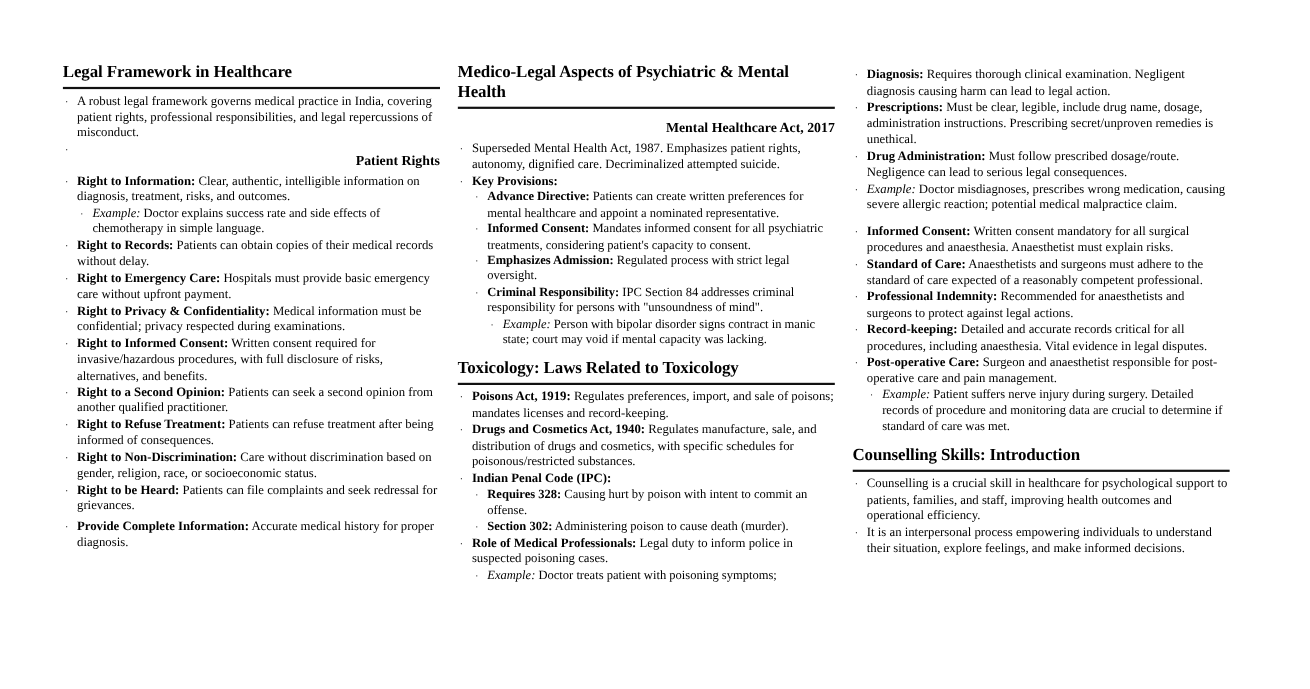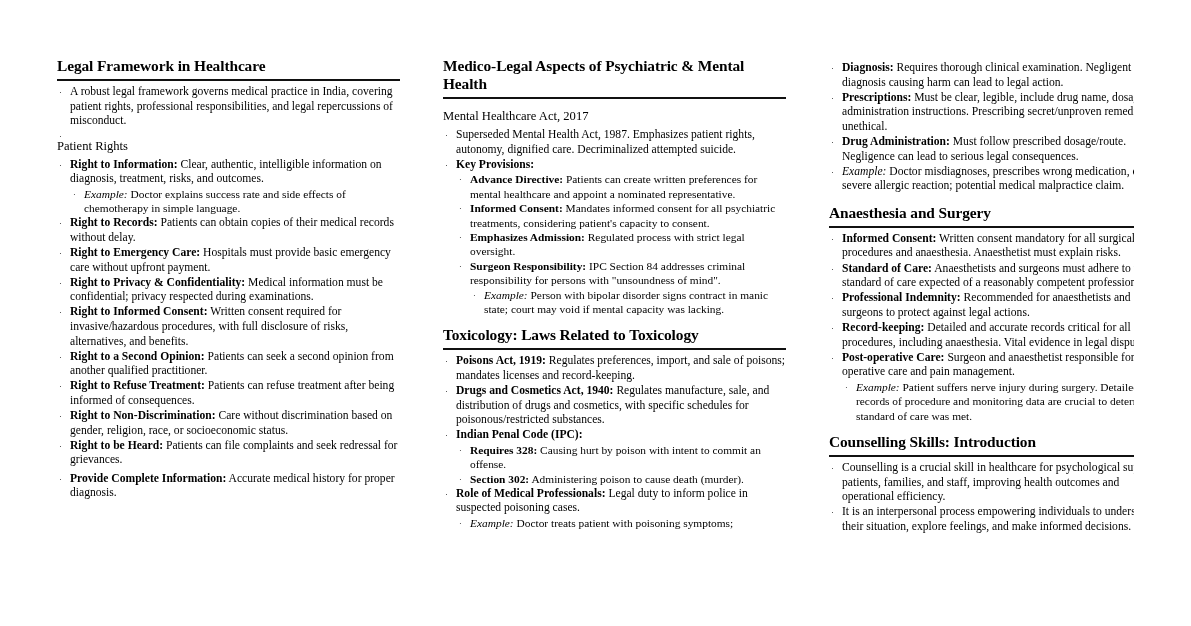--- a/index.html
+++ b/index.html
@@ -16,21 +16,21 @@
   }
   .page {
     position: relative;
     width: 1191px;
     height: 626px;
     box-sizing: border-box;
     padding: 57px 57px 0 57px;
   }
   .columns {
     display: flex;
-    gap: 43px;
+    gap: 16px;
     height: 569px;
     overflow: hidden;
   }
   .col {
     width: 343px;
     flex: 0 0 343px;
     overflow: hidden;
   }
   .col-inner { }
 
@@ -40,23 +40,24 @@
     line-height: 18px;
     font-weight: bold;
     margin: 0 0 0 0;
     padding: 0 0 4px 0;
     border-bottom: 2.2px solid #111111;
     letter-spacing: -0.1px;
   }
   h2.sub-title {
     font-size: 12.6px;
     line-height: 15px;
-    font-weight: normal;
+    font-weight: bold;
     margin: 10px 0 2px 0;
     padding: 0;
+    text-align: right;
   }
   .block { margin-bottom: 10px; }
 
   
   ul.lvl1 {
     list-style: none;
     margin: 4px 0 0 0;
     padding: 0;
   }
   ul.lvl1 > li {
@@ -140,21 +141,21 @@
       <div class="col-inner" id="col2-root">
           <div class="block">
             <h1 class="sec-title">Medico-Legal Aspects of Psychiatric &amp; Mental Health</h1>
             <h2 class="sub-title">Mental Healthcare Act, 2017</h2>
             <ul class="lvl1">
               <li><span class="bul">·</span><span class="txt">Superseded Mental Health Act, 1987. Emphasizes patient rights, autonomy, dignified care. Decriminalized attempted suicide.</span></li>
               <li><span class="bul">·</span><span class="lead">Key Provisions:</span><ul class="lvl2">
                   <li><span class="bul">·</span><span class="lead">Advance Directive:</span><span class="txt"> Patients can create written preferences for mental healthcare and appoint a nominated representative.</span></li>
                   <li><span class="bul">·</span><span class="lead">Informed Consent:</span><span class="txt"> Mandates informed consent for all psychiatric treatments, considering patient's capacity to consent.</span></li>
                   <li><span class="bul">·</span><span class="lead">Emphasizes Admission:</span><span class="txt"> Regulated process with strict legal oversight.</span></li>
-                  <li><span class="bul">·</span><span class="lead">Surgeon Responsibility:</span><span class="txt"> IPC Section 84 addresses criminal responsibility for persons with "unsoundness of mind".</span><ul class="lvl2">
+                  <li><span class="bul">·</span><span class="lead">Criminal Responsibility:</span><span class="txt"> IPC Section 84 addresses criminal responsibility for persons with "unsoundness of mind".</span><ul class="lvl2">
                       <li><span class="bul">·</span><span class="lead-em">Example:</span><span class="txt"> Person with bipolar disorder signs contract in manic state; court may void if mental capacity was lacking.</span></li>
                     </ul></li>
                 </ul></li>
             </ul>
           </div>
           <div class="block">
             <h1 class="sec-title">Toxicology: Laws Related to Toxicology</h1>
             <ul class="lvl1">
               <li><span class="bul">·</span><span class="lead">Poisons Act, 1919:</span><span class="txt"> Regulates preferences, import, and sale of poisons; mandates licenses and record-keeping.</span></li>
               <li><span class="bul">·</span><span class="lead">Drugs and Cosmetics Act, 1940:</span><span class="txt"> Regulates manufacture, sale, and distribution of drugs and cosmetics, with specific schedules for poisonous/restricted substances.</span></li>
@@ -174,21 +175,20 @@
       <div class="col-inner" id="col3-root">
           <div class="block col-topcut">
             <ul class="lvl1">
               <li><span class="bul">·</span><span class="lead">Diagnosis:</span><span class="txt"> Requires thorough clinical examination. Negligent diagnosis causing harm can lead to legal action.</span></li>
               <li><span class="bul">·</span><span class="lead">Prescriptions:</span><span class="txt"> Must be clear, legible, include drug name, dosage, administration instructions. Prescribing secret/unproven remedies is unethical.</span></li>
               <li><span class="bul">·</span><span class="lead">Drug Administration:</span><span class="txt"> Must follow prescribed dosage/route. Negligence can lead to serious legal consequences.</span></li>
               <li><span class="bul">·</span><span class="lead-em">Example:</span><span class="txt"> Doctor misdiagnoses, prescribes wrong medication, causing severe allergic reaction; potential medical malpractice claim.</span></li>
             </ul>
           </div>
           <div class="block">
-            <h1 class="sec-title">Anaesthesia and Surgery</h1>
             <ul class="lvl1">
               <li><span class="bul">·</span><span class="lead">Informed Consent:</span><span class="txt"> Written consent mandatory for all surgical procedures and anaesthesia. Anaesthetist must explain risks.</span></li>
               <li><span class="bul">·</span><span class="lead">Standard of Care:</span><span class="txt"> Anaesthetists and surgeons must adhere to the standard of care expected of a reasonably competent professional.</span></li>
               <li><span class="bul">·</span><span class="lead">Professional Indemnity:</span><span class="txt"> Recommended for anaesthetists and surgeons to protect against legal actions.</span></li>
               <li><span class="bul">·</span><span class="lead">Record-keeping:</span><span class="txt"> Detailed and accurate records critical for all procedures, including anaesthesia. Vital evidence in legal disputes.</span></li>
               <li><span class="bul">·</span><span class="lead">Post-operative Care:</span><span class="txt"> Surgeon and anaesthetist responsible for post-operative care and pain management.</span><ul class="lvl2">
                   <li><span class="bul">·</span><span class="lead-em">Example:</span><span class="txt"> Patient suffers nerve injury during surgery. Detailed records of procedure and monitoring data are crucial to determine if standard of care was met.</span></li>
                 </ul></li>
             </ul>
           </div>

